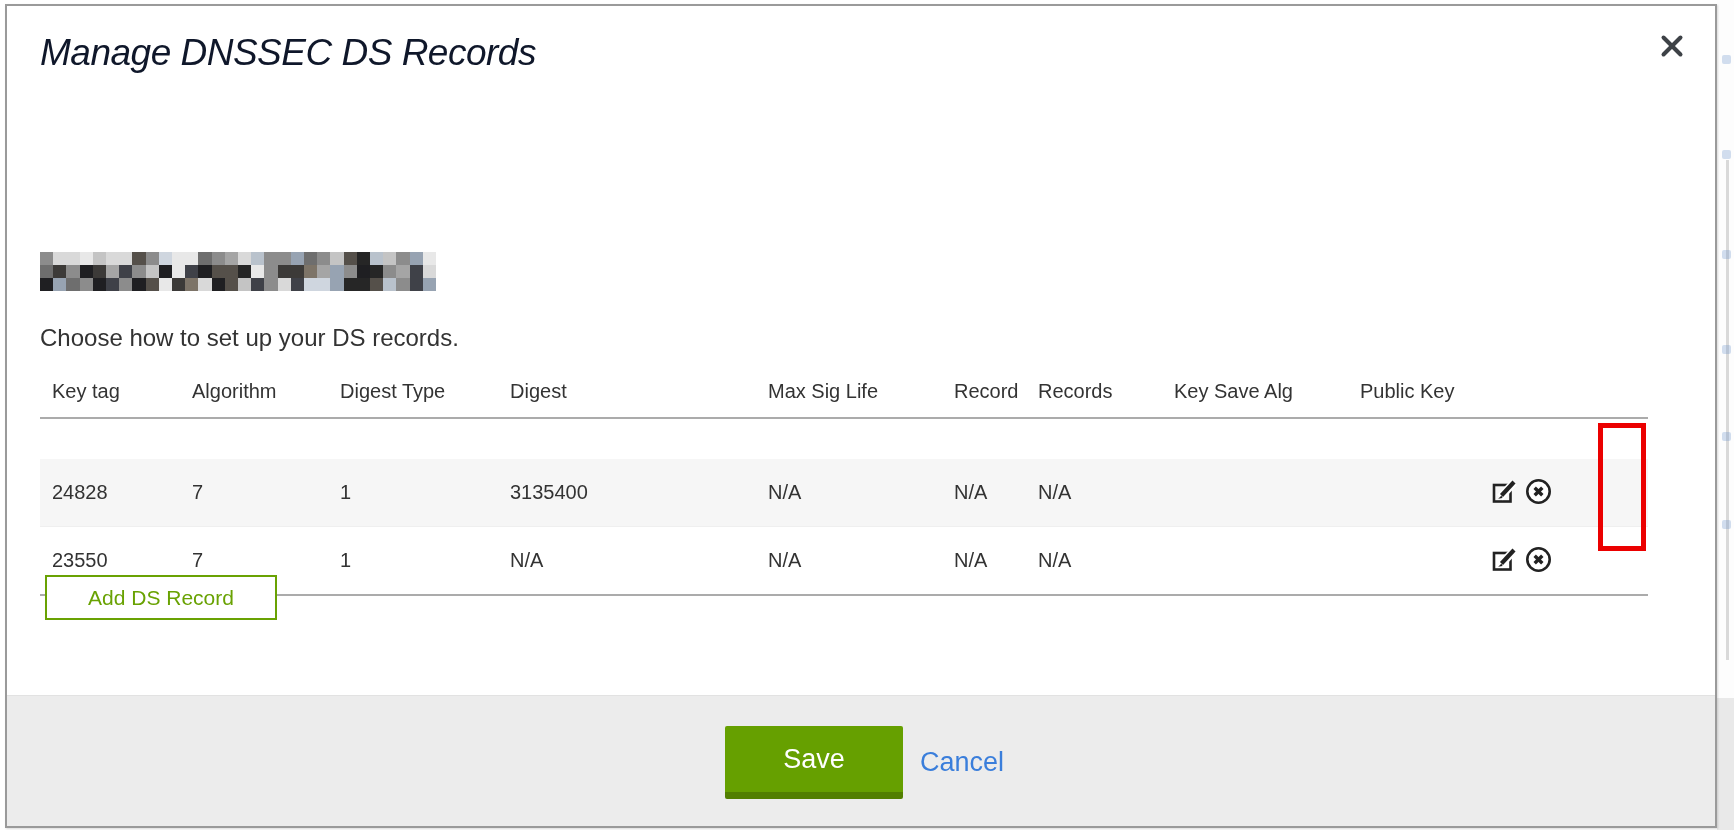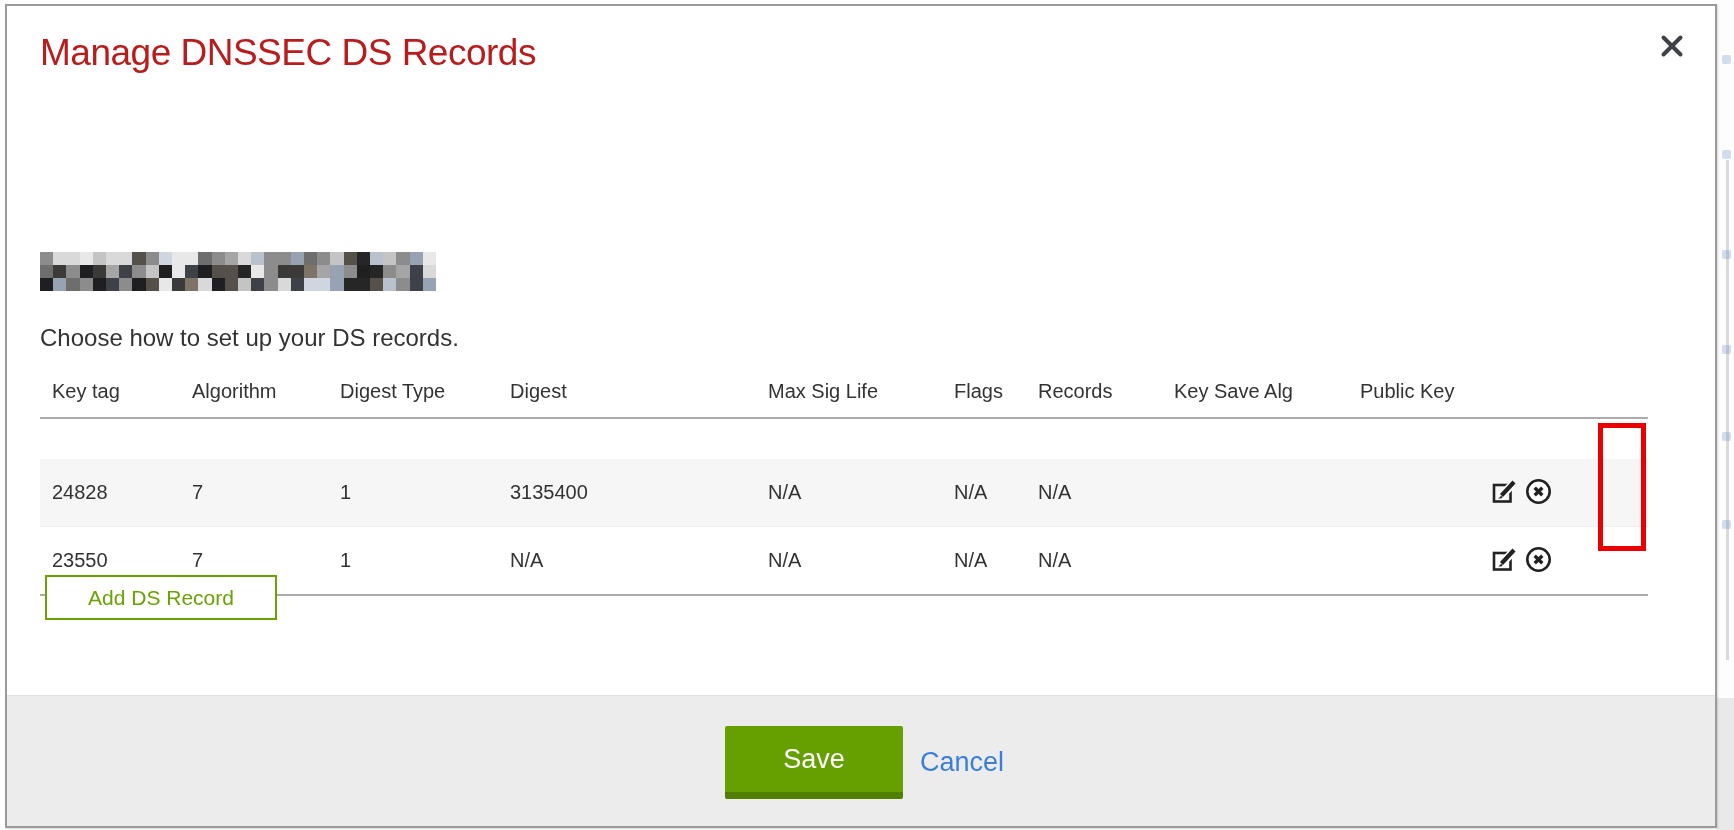--- a/index.html
+++ b/index.html
@@ -11,21 +11,21 @@
   .sliver{position:absolute;right:0;top:0;width:17px;height:830px;background:#fdfdfd;}
   .sliver .mark{position:absolute;left:5px;width:9px;height:9px;border-radius:2px;background:rgba(110,150,205,.30);}
   .sliver .bar{position:absolute;left:9px;width:3px;top:160px;height:500px;background:#d9d9d9;}
   .sliver .graybottom{position:absolute;left:0;bottom:0;width:17px;height:132px;background:#e9e9e9;}
 
   
   .dialog{
     position:absolute;left:5px;top:4px;width:1708px;height:820px;
     background:#fff;border:2px solid #9a9a9a;box-shadow:1px 1px 2px rgba(0,0,0,.15);
   }
-  .dialog-title{position:absolute;left:33px;top:26px;font-size:37px;color:#b91c1c;letter-spacing:-0.5px;}
+  .dialog-title{position:absolute;left:33px;top:26px;font-size:37px;color:#0f172a;letter-spacing:-0.5px;font-style:italic;}
   .close-btn{position:absolute;left:1646px;top:22px;width:38px;height:38px;display:flex;align-items:center;justify-content:center;cursor:pointer;background:none;border:none;padding:0;}
 
   
   .mosaic{position:absolute;left:33px;top:246px;width:396px;height:39px;display:grid;
     grid-template-columns:repeat(30,1fr);grid-template-rows:repeat(3,1fr);}
   .mosaic div{width:100%;height:100%;}
 
   .instruction{position:absolute;left:33px;top:318px;font-size:24px;color:#333;}
 
   
@@ -184,21 +184,21 @@
 
   <div class="instruction">Choose how to set up your DS records.</div>
 
   <div class="ds-table">
     <div class="trow thead">
       <div class="cell">Key tag</div>
       <div class="cell">Algorithm</div>
       <div class="cell">Digest Type</div>
       <div class="cell">Digest</div>
       <div class="cell">Max Sig Life</div>
-      <div class="cell">Flags</div>
+      <div class="cell">Record</div>
       <div class="cell">Records</div>
       <div class="cell">Key Save Alg</div>
       <div class="cell">Public Key</div>
       <div class="cell"></div>
     </div>
 
     <div class="trow tbody-row row-0">
       <div class="cell">24828</div>
       <div class="cell">7</div>
       <div class="cell">1</div>

